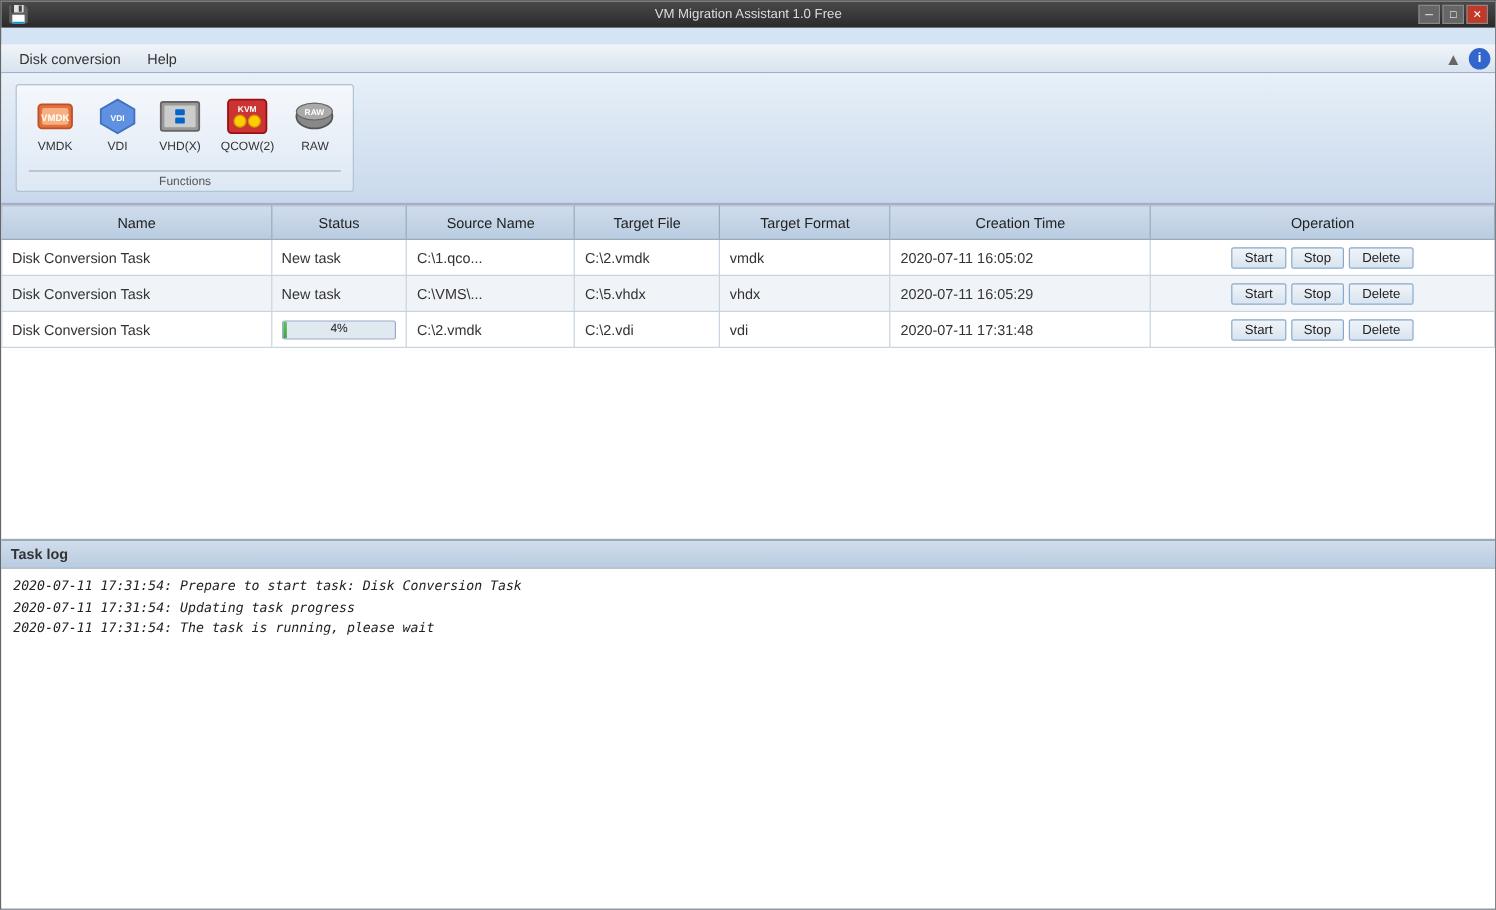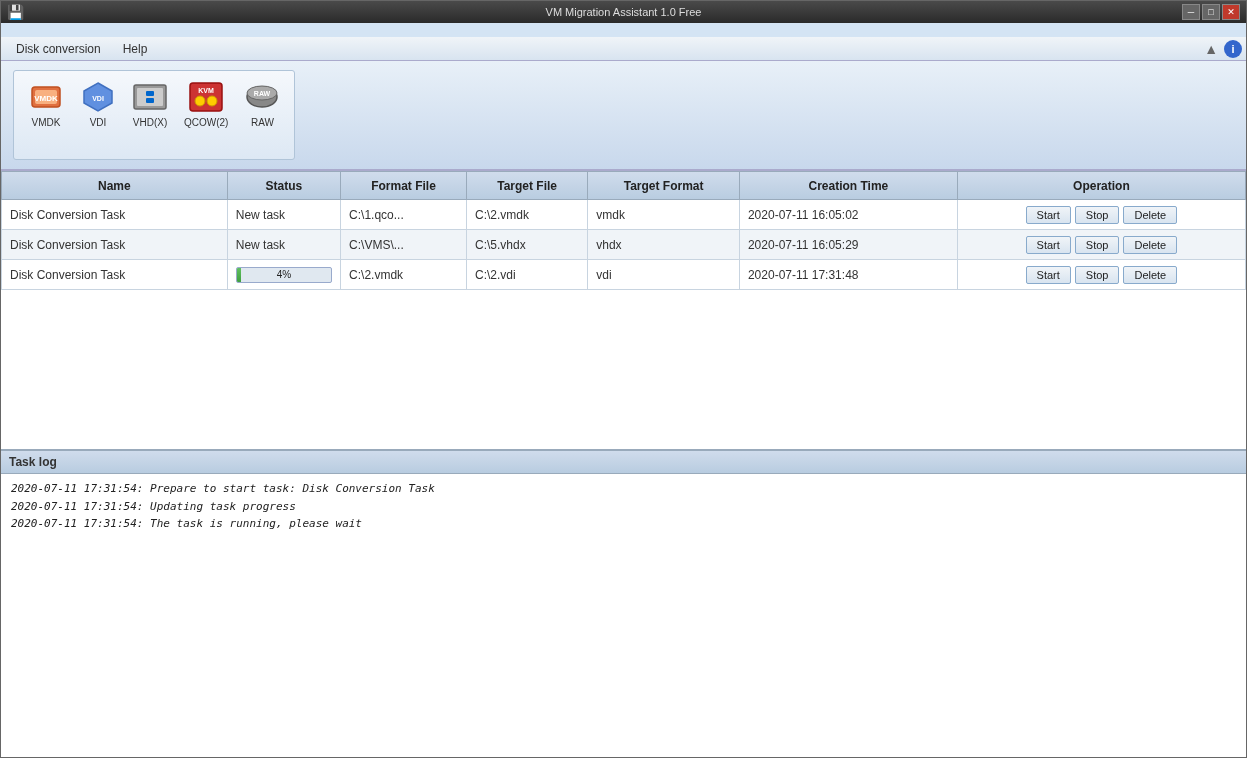--- a/index.html
+++ b/index.html
@@ -115,21 +115,21 @@
       font-size: 12px;
     }
     thead tr {
       background: linear-gradient(to bottom, #d0dcec, #b8cce0);
       height: 28px;
     }
     thead th {
       border: 1px solid #99aabb;
       padding: 4px 4px;
       text-align: center;
-      font-weight: bold;
+      font-weight: normal;
       color: #222;
       font-size: 12px;
     }
     tbody tr {
       height: 30px;
       background: #fff;
       margin-left: 40px;
     }
     tbody tr:nth-child(even) { background: #f0f4f8; }
     tbody td {
@@ -268,32 +268,33 @@
         <div class="tool-icon-img">
           <svg width="36" height="36" viewBox="0 0 36 36">
             <ellipse cx="18" cy="18" rx="15" ry="10" fill="#888" stroke="#555" stroke-width="1.5"></ellipse>
             <ellipse cx="18" cy="14" rx="15" ry="7" fill="#aaa" stroke="#666" stroke-width="1"></ellipse>
             <text x="18" y="17" font-size="7" fill="#fff" text-anchor="middle" font-weight="bold">RAW</text>
           </svg>
         </div>
         <span class="tool-icon-label">RAW</span>
       </div>
     </div>
+    <div class="tool-group-label">Functions</div>
   </div>
 </div>
 
 <div id="main">
 
   <div id="table-area">
     <table>
       <thead>
         <tr>
           <th>Name</th>
           <th>Status</th>
-          <th>Format File</th>
+          <th>Source Name</th>
           <th>Target File</th>
           <th>Target Format</th>
           <th>Creation Time</th>
           <th>Operation</th>
         </tr>
       </thead>
       <tbody id="table-body">
       <tr>
             <td>Disk Conversion Task</td>
             <td>New task</td>

